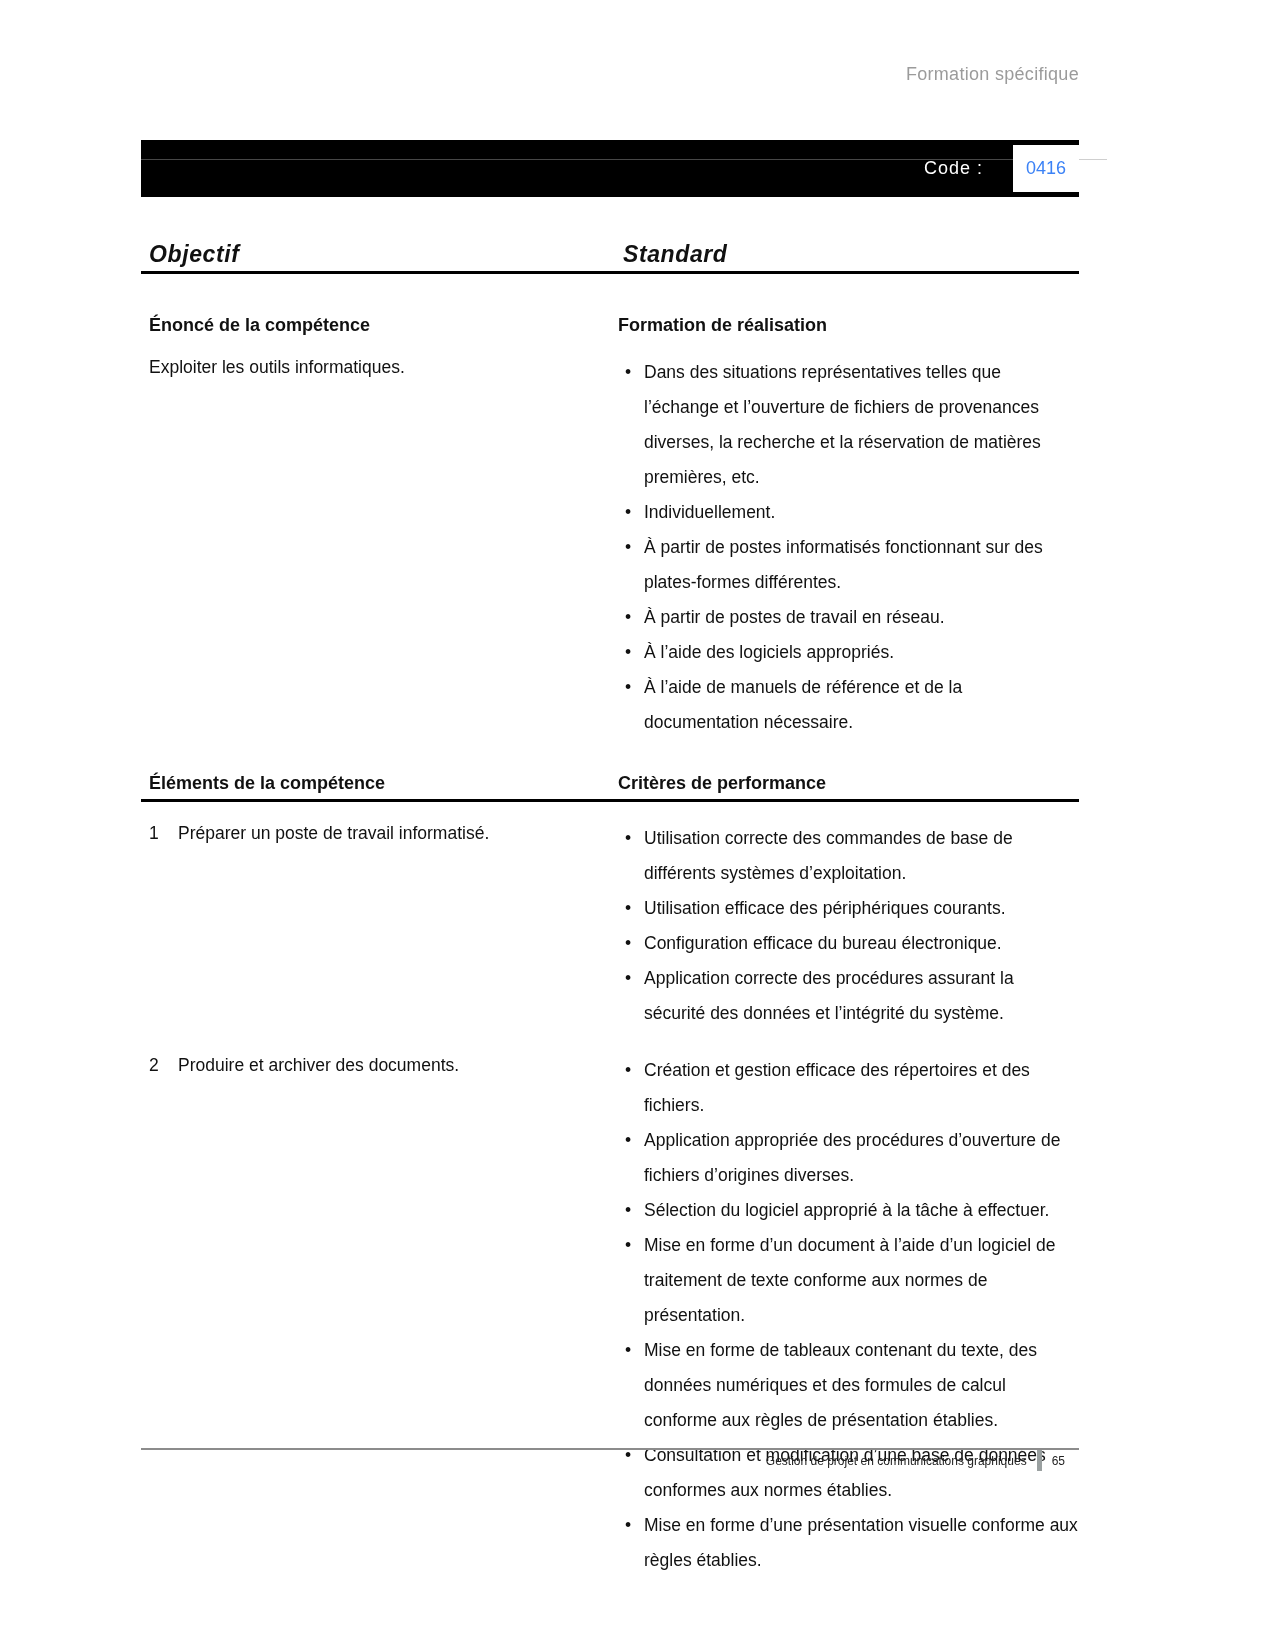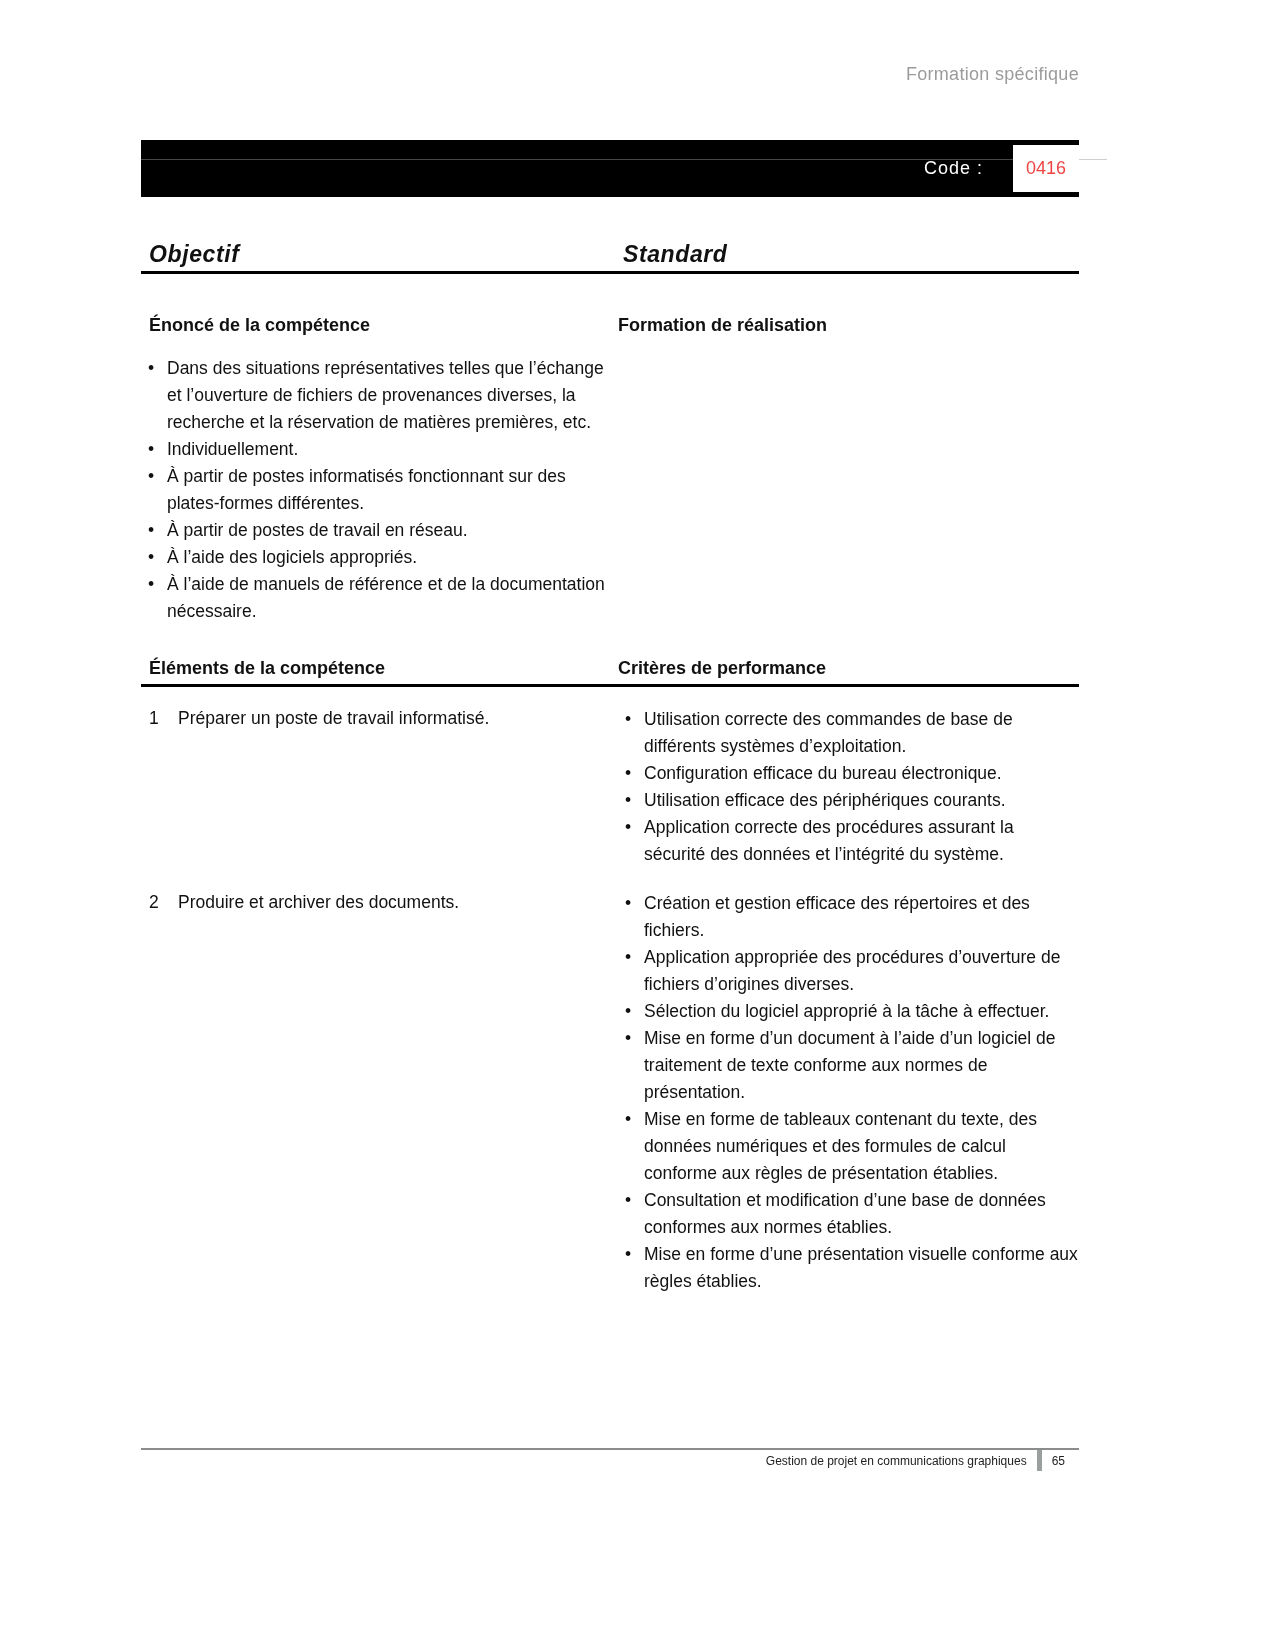--- a/index.html
+++ b/index.html
@@ -25,21 +25,21 @@
   
   .code-bar {
     top: 140px; height: 57px;
     background: #000;
     display: flex; align-items: center; justify-content: flex-end;
   }
   .bar-line   { position: absolute; top: 19px; left: 0; width: 938px; height: 1px; background: rgba(255,255,255,0.28); }
   .bar-line-ext { position: absolute; top: 19px; left: 938px; width: 28px; height: 1px; background: #cfcfcf; }
   .code-label { color: #fff; font-size: 18px; letter-spacing: 1px; margin-right: 30px; }
   .code-box {
-    width: 66px; height: 47px; background: #fff; color: #ef4444;
+    width: 66px; height: 47px; background: #fff; color: #3b82f6;
     display: flex; align-items: center; justify-content: center;
     font-size: 18px;
   }
 
   
   .title-row { top: 241px; display: grid; grid-template-columns: 477px 461px; }
   .title-text {
     font-size: 23px; font-weight: bold; font-style: italic; letter-spacing: 0.6px;
   }
   .title-left  { padding-left: 8px; }
@@ -48,21 +48,21 @@
 
   
   .main { top: 313px; }
   .two-col { display: grid; grid-template-columns: 477px 461px; }
   .pad-l { padding-left: 8px; }
   .sec-heading { font-weight: bold; font-size: 18px; line-height: 24px; }
   .row-gap { margin-top: 18px; }
 
   .body-text { font-size: 17.5px; line-height: 24.5px; }
 
-  ul.bullets { list-style: none; margin: 0; padding: 0; font-size: 17.5px; line-height: 27px; }
+  ul.bullets { list-style: none; margin: 0; padding: 0; font-size: 17.5px; line-height: 35px; }
   ul.bullets li { position: relative; padding-left: 26px; }
   ul.bullets li::before { content: "\2022"; position: absolute; left: 7px; }
 
   .sec2-headings { margin-top: 31px; }
   .sec2-rule { height: 3px; background: #000; margin-top: 4px; }
   .items { margin-top: 19px; }
   .item-row { margin-top: 0; }
   .item-row + .item-row { margin-top: 22px; }
   .item-left { display: flex; align-items: flex-start; }
   .item-num { width: 29px; flex: none; }
@@ -99,20 +99,21 @@
   <div class="abs title-rule"></div>
 
   <div class="abs main">
 
     <div class="two-col">
       <div class="pad-l sec-heading">Énoncé de la compétence</div>
       <div class="sec-heading">Formation de réalisation</div>
     </div>
 
     <div class="two-col row-gap">
+      <div class="pad-l body-text">Exploiter les outils informatiques.</div>
       <ul class="bullets">
         <li>Dans des situations représentatives telles que l’échange et l’ouverture de fichiers de provenances diverses, la recherche et la réservation de matières premières, etc.</li>
         <li>Individuellement.</li>
         <li>À partir de postes informatisés fonctionnant sur des plates-formes différentes.</li>
         <li>À partir de postes de travail en réseau.</li>
         <li>À l’aide des logiciels appropriés.</li>
         <li>À l’aide de manuels de référence et de la documentation nécessaire.</li>
       </ul>
     </div>
 
@@ -124,22 +125,22 @@
 
     <div class="items">
 
       <div class="two-col item-row">
         <div class="pad-l body-text item-left">
           <span class="item-num">1</span>
           <span class="item-text">Préparer un poste de travail informatisé.</span>
         </div>
         <ul class="bullets">
           <li>Utilisation correcte des commandes de base de différents systèmes d’exploitation.</li>
+          <li>Utilisation efficace des périphériques courants.</li>
           <li>Configuration efficace du bureau électronique.</li>
-          <li>Utilisation efficace des périphériques courants.</li>
           <li>Application correcte des procédures assurant la sécurité des données et l’intégrité du système.</li>
         </ul>
       </div>
 
       <div class="two-col item-row">
         <div class="pad-l body-text item-left">
           <span class="item-num">2</span>
           <span class="item-text">Produire et archiver des documents.</span>
         </div>
         <ul class="bullets">

